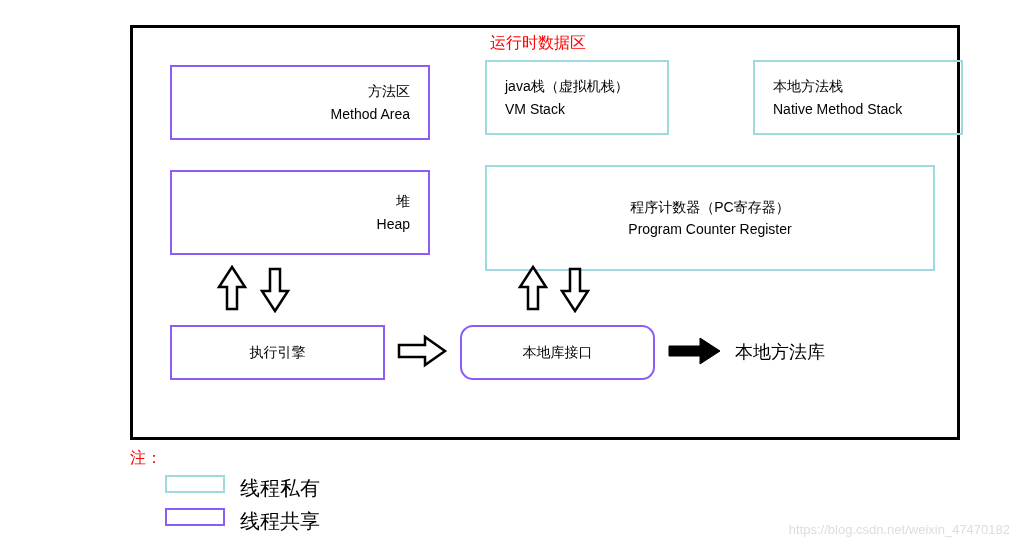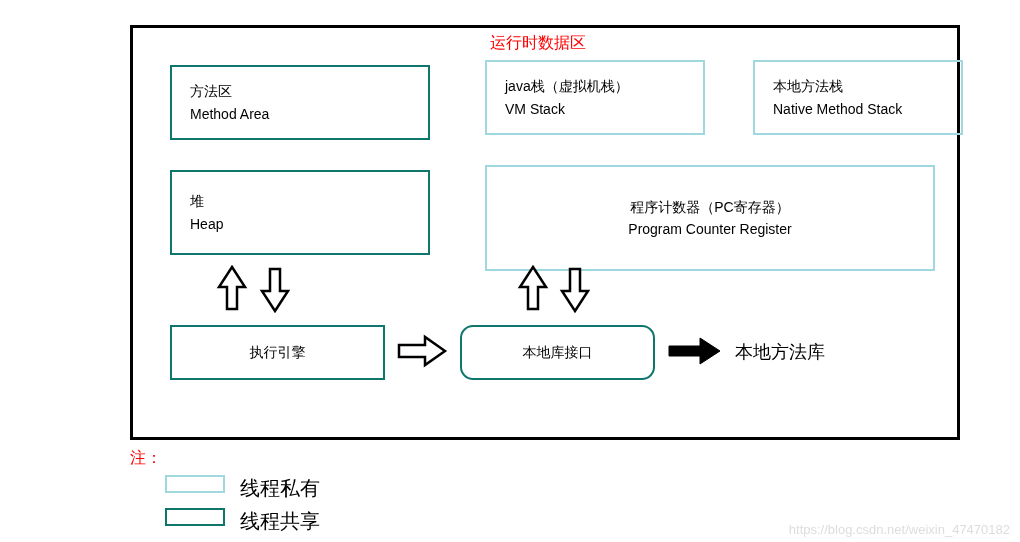--- a/index.html
+++ b/index.html
@@ -25,21 +25,21 @@
       font-size: 16px;
     }
     .box {
       position: absolute;
       padding: 12px 18px;
       display: flex;
       flex-direction: column;
       justify-content: center;
       line-height: 1.6;
     }
-    .shared { border: 2px solid #0f766e; }
+    .shared { border: 2px solid #8b5cf6; text-align: right; }
     .private { border: 2px solid #a0d8e0; }
     .arrow { position: absolute; }
     .arrow svg { display: block; }
     .note-label { position: absolute; color: #ff0000; font-size: 16px; }
     .legend-box { position: absolute; width: 60px; height: 18px; }
     .legend-text { position: absolute; font-size: 20px; }
     .watermark {
       position: absolute;
       right: 10px;
       bottom: 5px;
@@ -58,21 +58,21 @@
 <div class="box shared" style="left:170px; top:65px; width:260px; height:75px;">
   <div>方法区</div>
   <div>Method Area</div>
 </div>
 
 <div class="box shared" style="left:170px; top:170px; width:260px; height:85px;">
   <div>堆</div>
   <div>Heap</div>
 </div>
 
-<div class="box private" style="left:485px; top:60px; width:220px; height:75px;">
+<div class="box private" style="left:485px; top:60px; width:184px; height:75px;">
   <div>java栈（虚拟机栈）</div>
   <div>VM Stack</div>
 </div>
 
 <div class="box private" style="left:725px; top:60px; width:210px; height:75px;margin-left:28px;">
   <div>本地方法栈</div>
   <div>Native Method Stack</div>
 </div>
 
 <div class="box private" style="left:485px; top:165px; width:450px; height:106px; align-items:center;">

